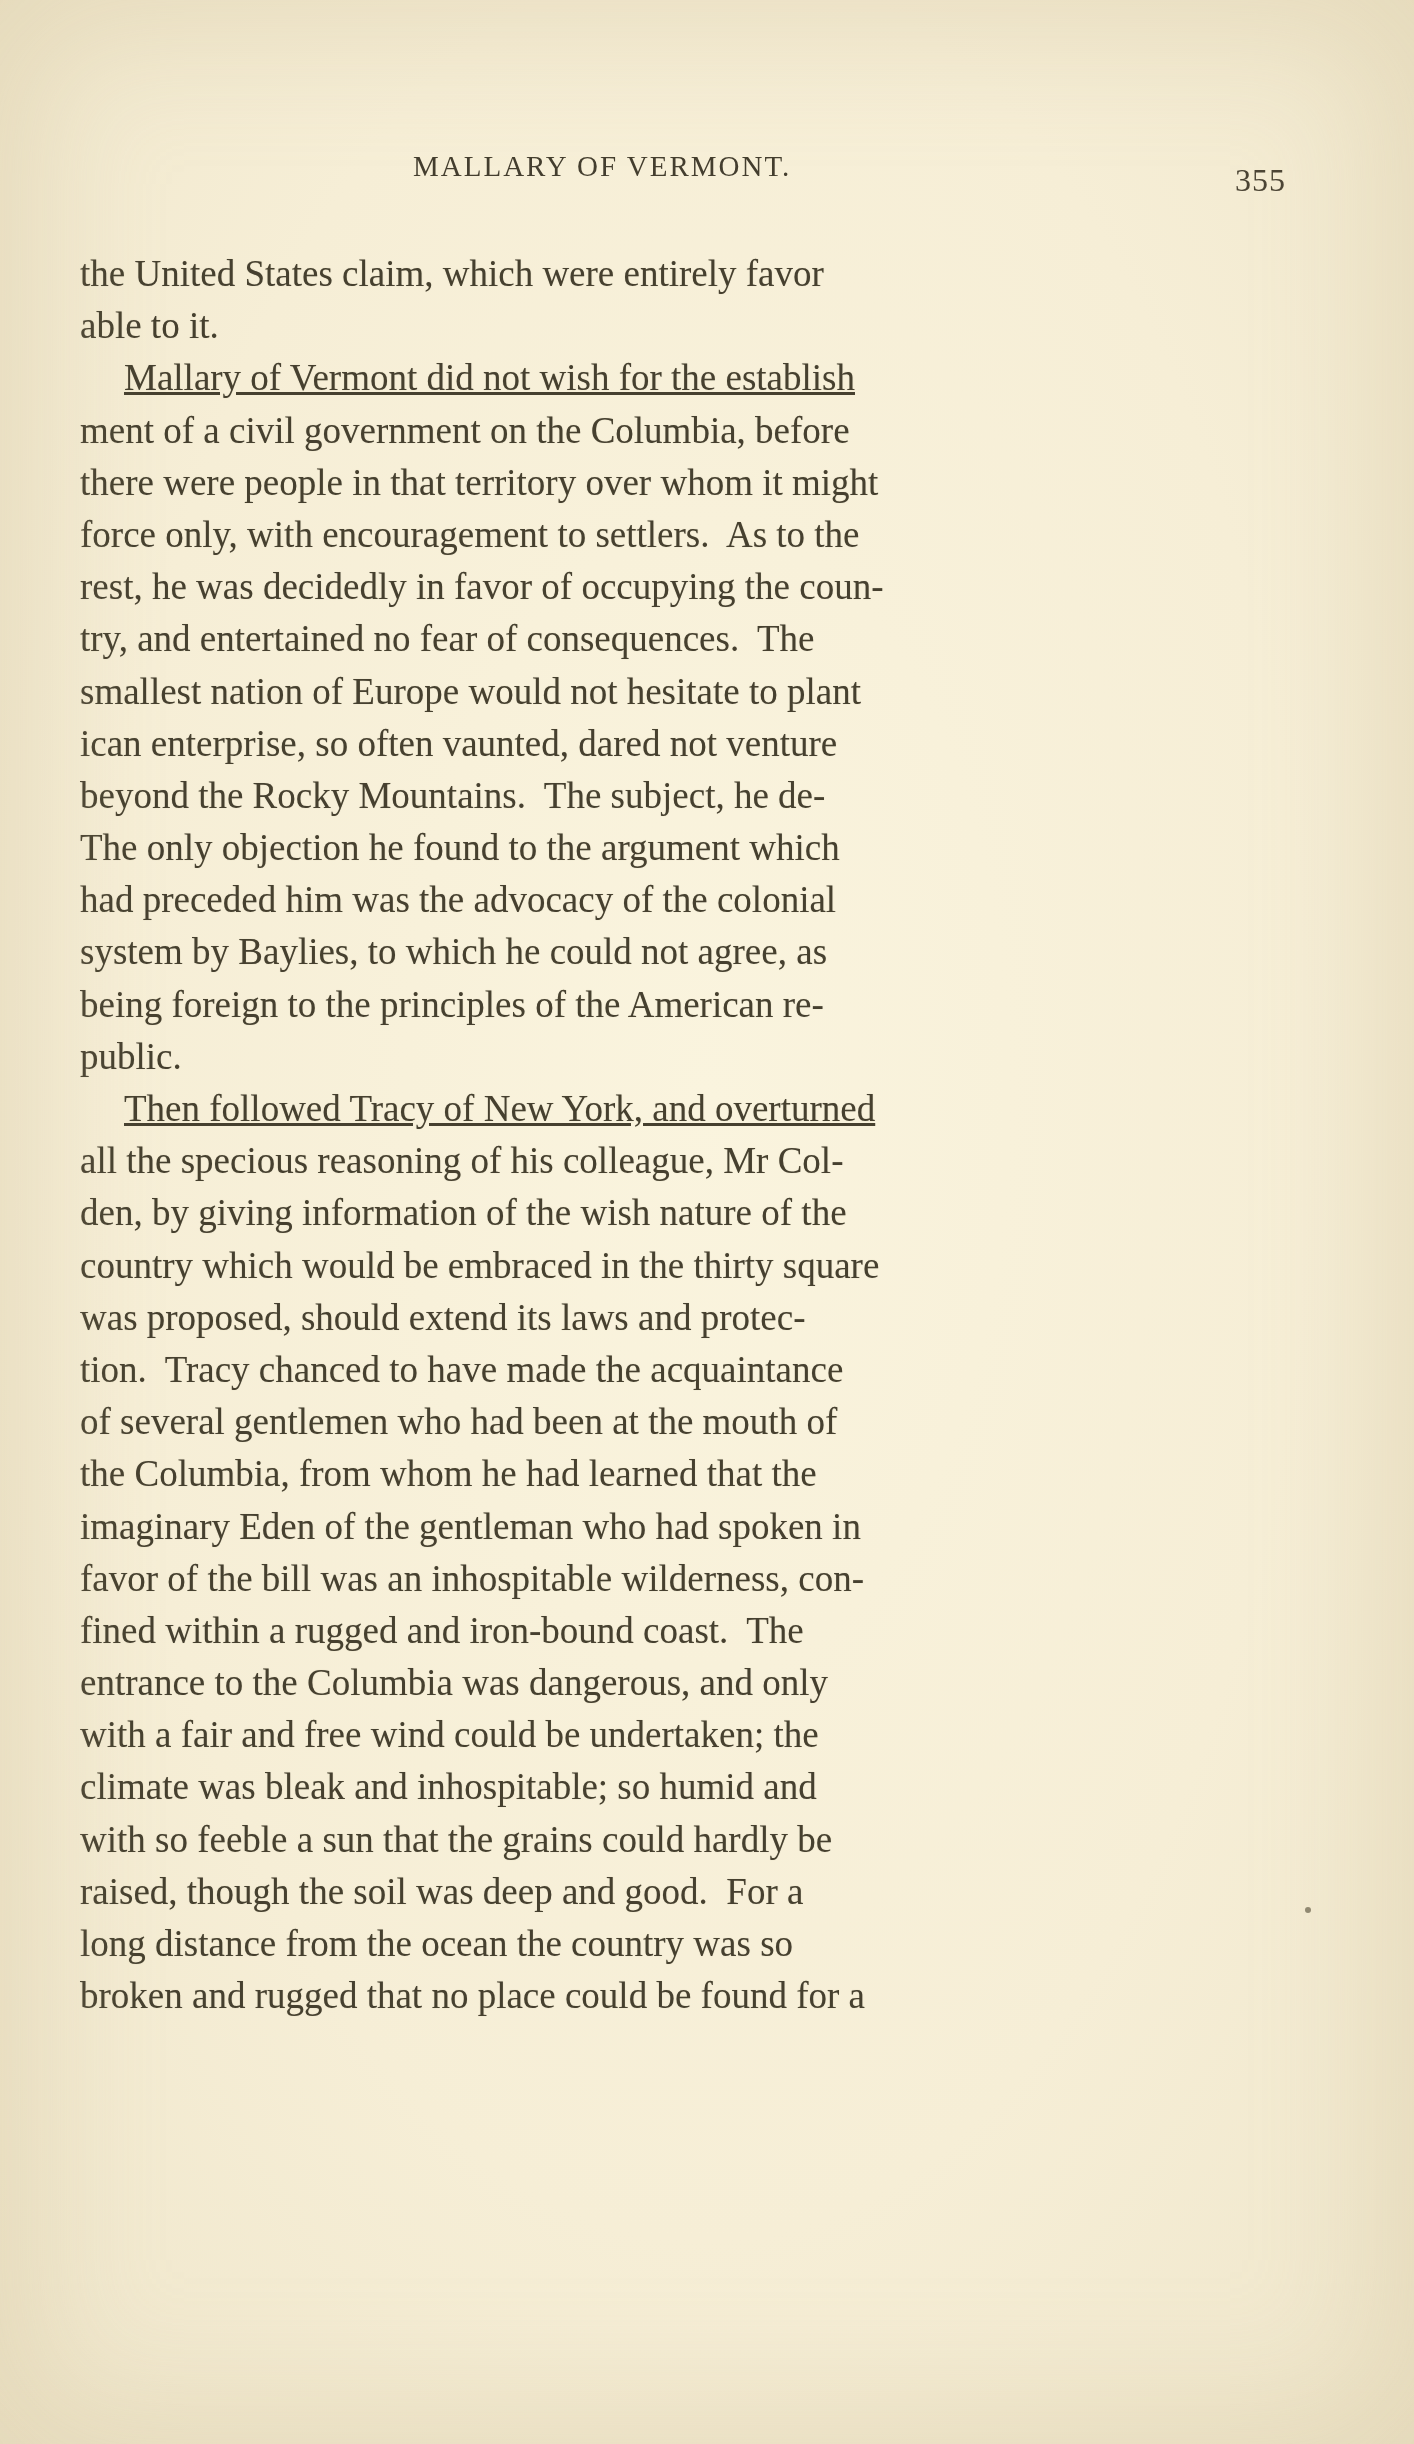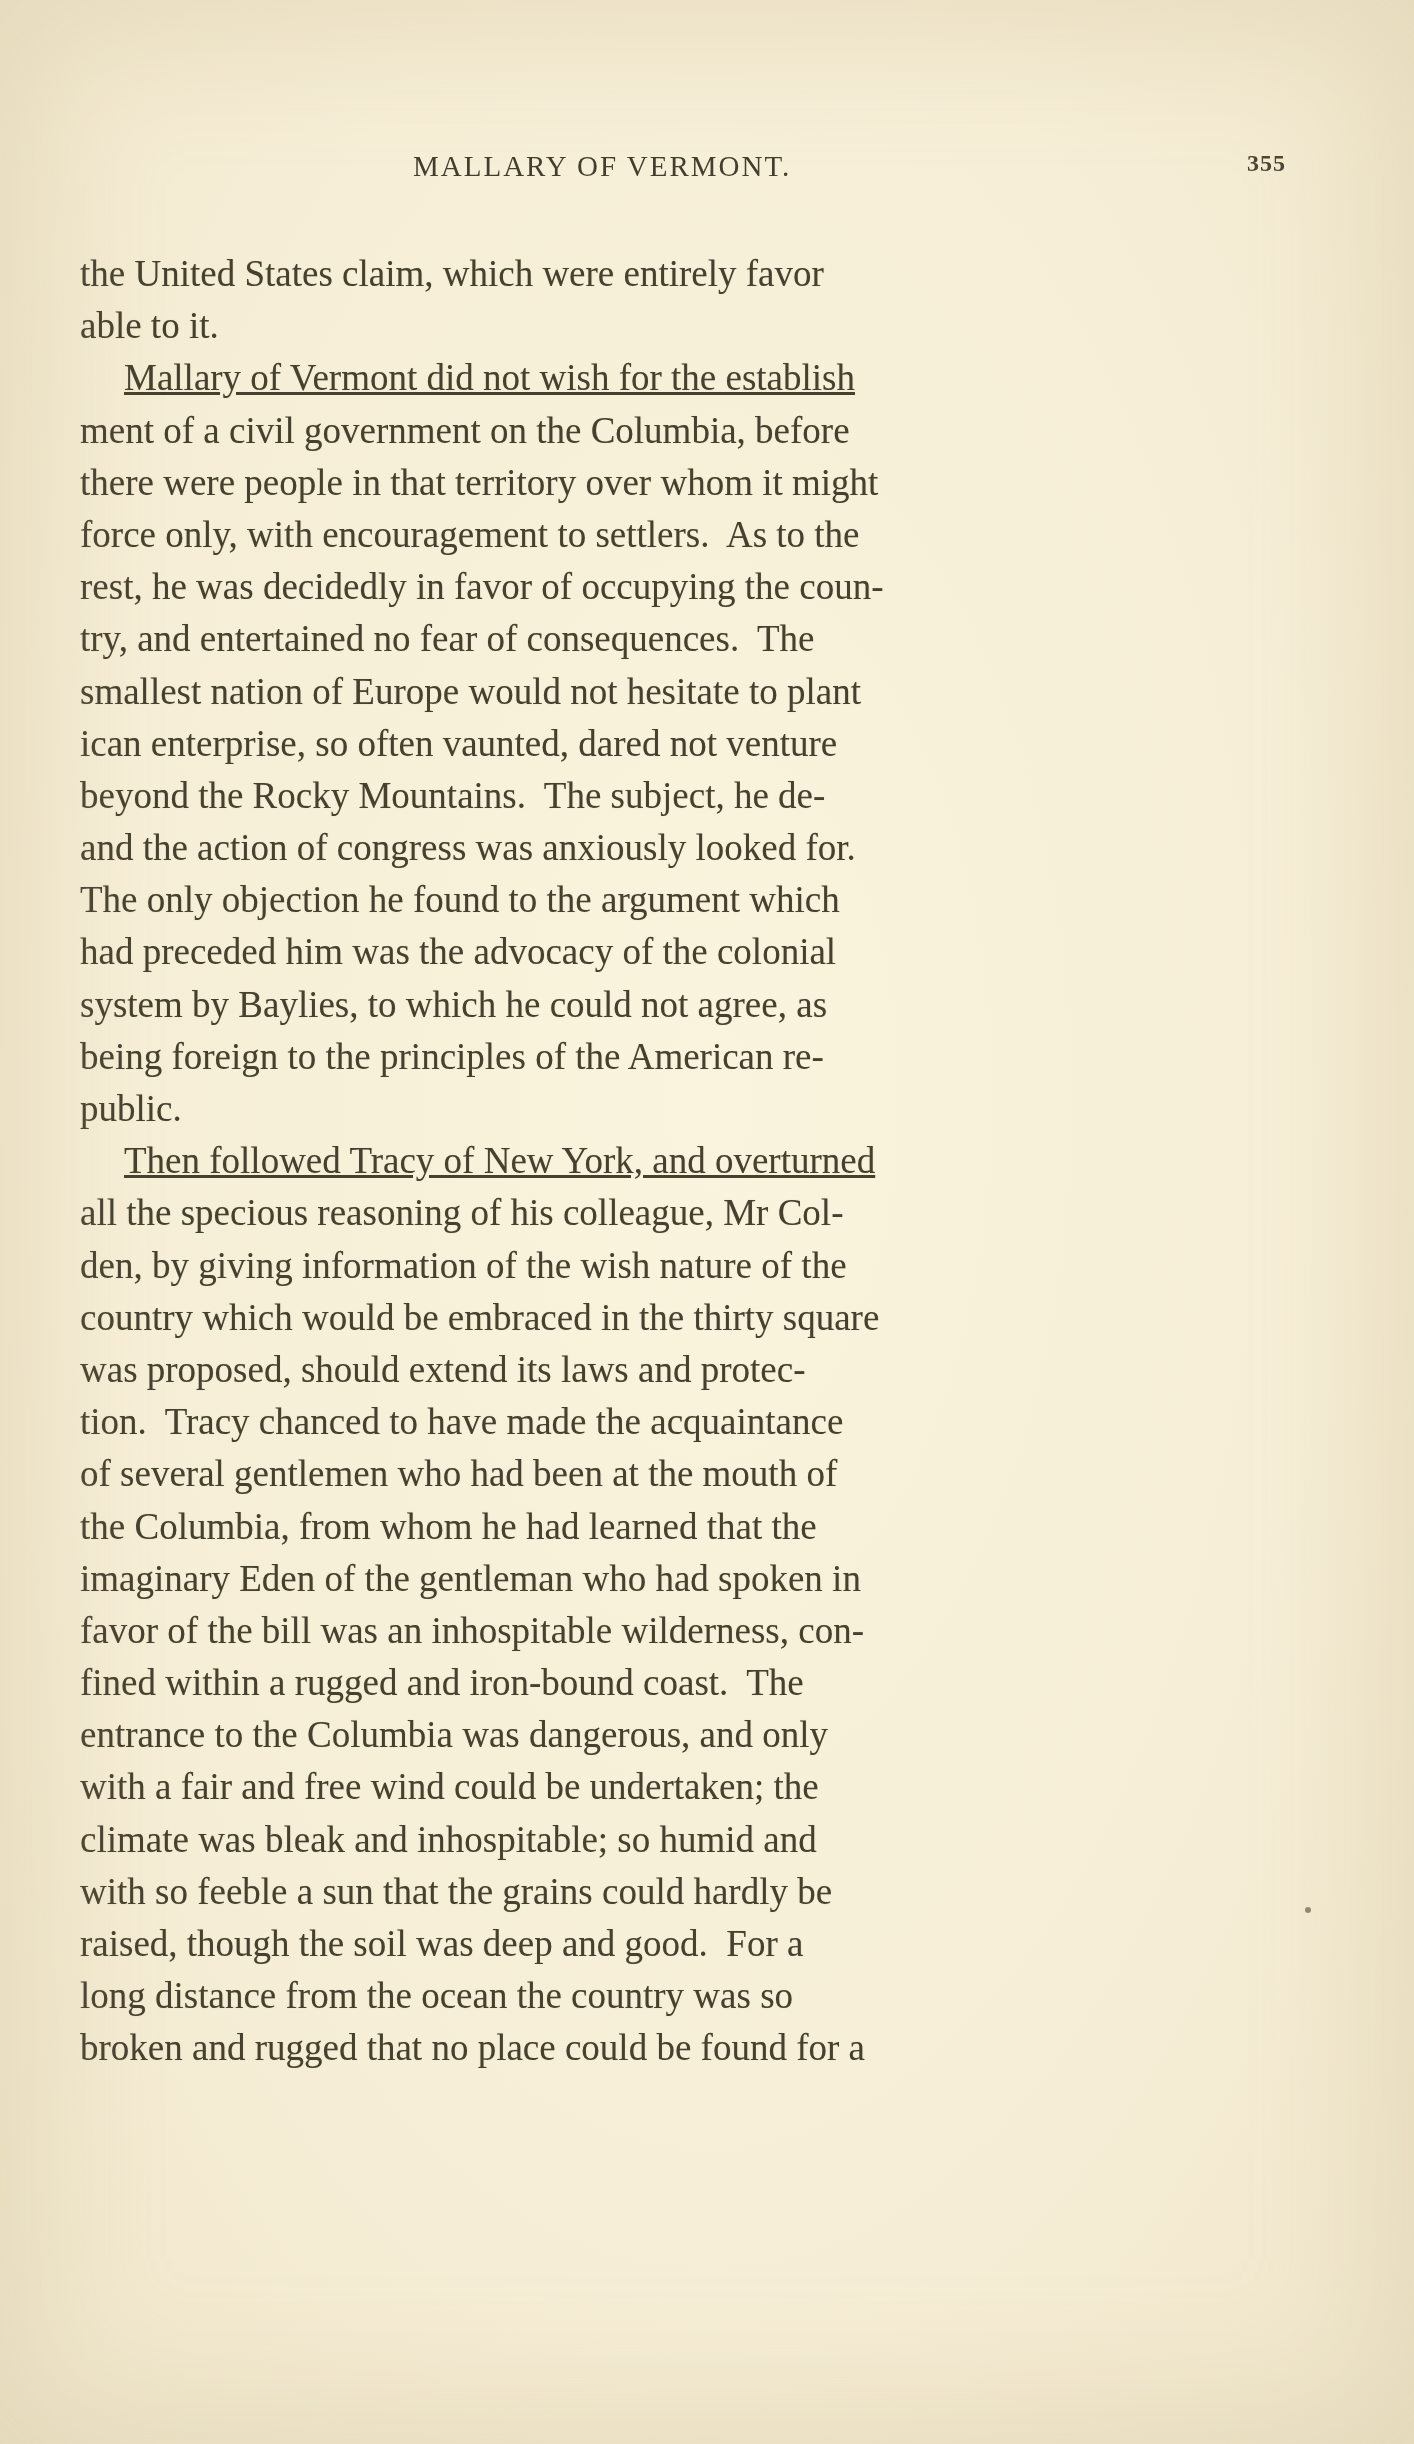--- a/index.html
+++ b/index.html
@@ -37,25 +37,24 @@
     position: absolute;
     left: 0;
     top: 0;
     font-size: 29px;
     letter-spacing: 2.0px;
     color: #443e2f;
   }
   .folio {
     position: absolute;
     right: 0;
-    top: 0;
-    font-size: 24px;
+    top: 12px;
+    font-size: 32px;
     letter-spacing: 1px;
     color: #4b4434;
-    font-weight: bold;
   }
   .body-text {
     margin-top: 44px;
     margin-left: 12px;
     width: 1210px;
     font-size: 37px;
     line-height: 52.2px;
     color: #46402f;
   }
   .line {
@@ -101,21 +100,20 @@
         <div class="line">able to it.</div>
         <div class="line indent">Mallary of Vermont did not wish for the establish</div>
         <div class="line">ment of a civil government on the Columbia, before</div>
         <div class="line">there were people in that territory over whom it might</div>
         <div class="line">force only, with encouragement to settlers.  As to the</div>
         <div class="line">rest, he was decidedly in favor of occupying the coun-</div>
         <div class="line">try, and entertained no fear of consequences.  The</div>
         <div class="line">smallest nation of Europe would not hesitate to plant</div>
         <div class="line">ican enterprise, so often vaunted, dared not venture</div>
         <div class="line">beyond the Rocky Mountains.  The subject, he de-</div>
-        <div class="line">and the action of congress was anxiously looked for.</div>
         <div class="line">The only objection he found to the argument which</div>
         <div class="line">had preceded him was the advocacy of the colonial</div>
         <div class="line">system by Baylies, to which he could not agree, as</div>
         <div class="line">being foreign to the principles of the American re-</div>
         <div class="line">public.</div>
         <div class="line indent">Then followed Tracy of New York, and overturned</div>
         <div class="line">all the specious reasoning of his colleague, Mr Col-</div>
         <div class="line">den, by giving information of the wish nature of the</div>
         <div class="line">country which would be embraced in the thirty square</div>
         <div class="line">was proposed, should extend its laws and protec-</div>

